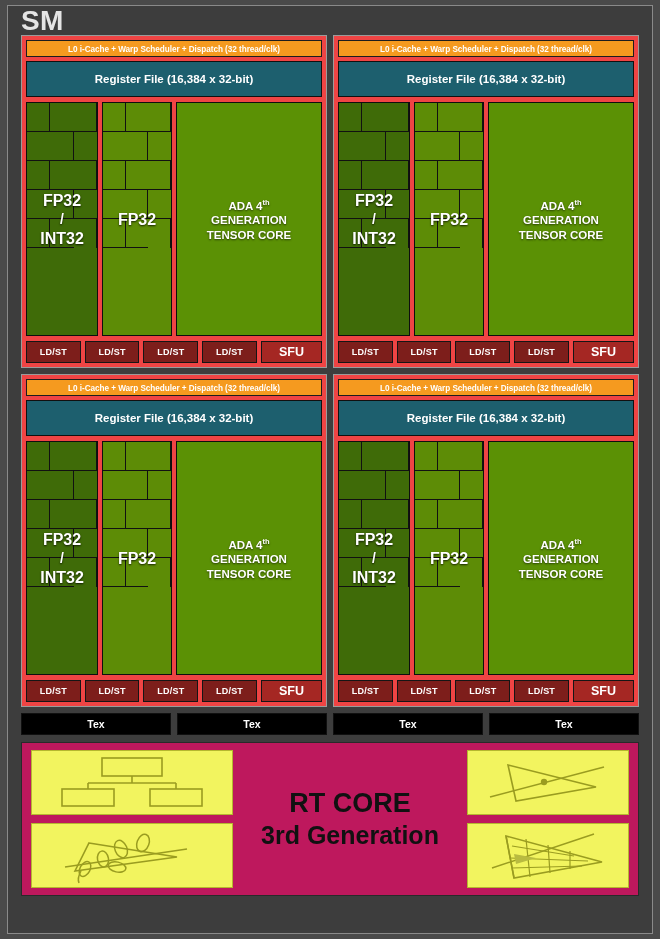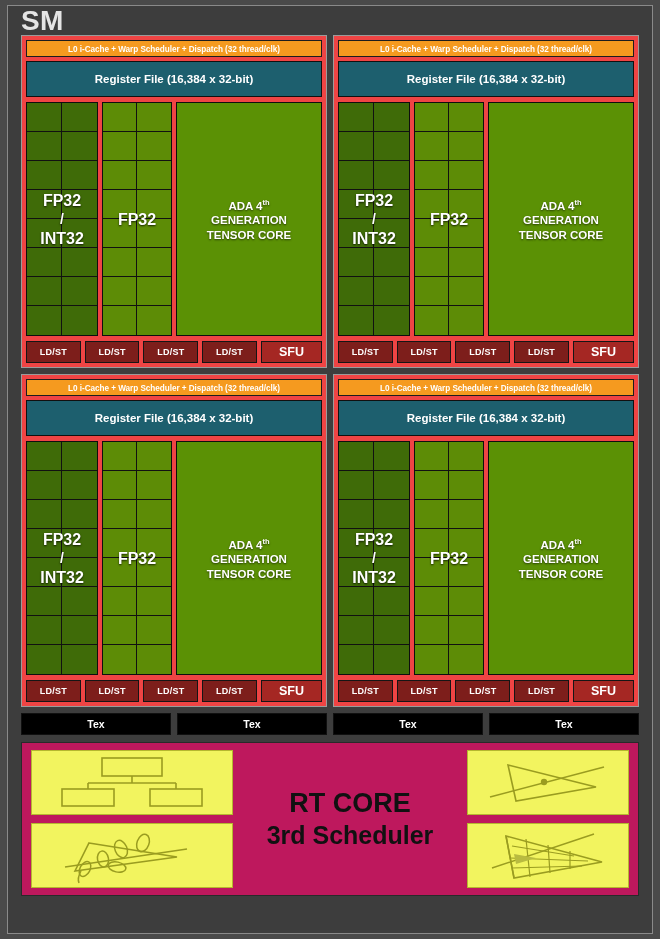--- a/index.html
+++ b/index.html
@@ -78,21 +78,21 @@
     gap: 4px;
     margin-top: 5px;
     flex: 1;
     min-height: 0;
   }
 
   .core-col {
     position: relative;
     border: 1px solid #0e0e0e;
     display: grid;
-    grid-template-columns: 1fr 1fr;
+    grid-template-columns: 1fr 1fr 1fr;
     grid-template-rows: repeat(8, 1fr);
   }
 
   .core-col.fp32int32 { flex: 0 0 72px; background: #3f6b08; }
   .core-col.fp32      { flex: 0 0 70px; background: #5d8c06; }
 
   .core-col .cell {
     border-right: 1px solid #111;
     border-bottom: 1px solid #111;
   }
@@ -518,21 +518,21 @@
             <ellipse cx="56" cy="32" rx="5.5" ry="8" fill="none" stroke="#9a9c20" stroke-width="1.5" transform="rotate(-10 56 32)"></ellipse>
             <ellipse cx="70" cy="40" rx="9" ry="5" fill="none" stroke="#9a9c20" stroke-width="1.5" transform="rotate(12 70 40)"></ellipse>
             <ellipse cx="38" cy="42" rx="5" ry="8" fill="none" stroke="#9a9c20" stroke-width="1.5" transform="rotate(28 38 42)"></ellipse>
             <path d="M34 44 q-4 7 -2 12" fill="none" stroke="#9a9c20" stroke-width="1.5"></path>
           </svg>
         </div>
       </div>
 
       <div class="rt-text">
         <span class="t1">RT CORE</span>
-        <span class="t2">3rd Scheduler</span>
+        <span class="t2">3rd Generation</span>
       </div>
 
       <div class="rt-icons-col right">
         <div class="rt-icon-box">
           <svg width="140" height="56" viewBox="0 0 140 56">
             <polygon points="30,10 118,32 38,46" fill="none" stroke="#9a9c20" stroke-width="1.6"></polygon>
             <line x1="12" y1="42" x2="126" y2="12" stroke="#9a9c20" stroke-width="1.6"></line>
             <circle cx="66" cy="27" r="3.2" fill="#9a9c20"></circle>
           </svg>
         </div>

